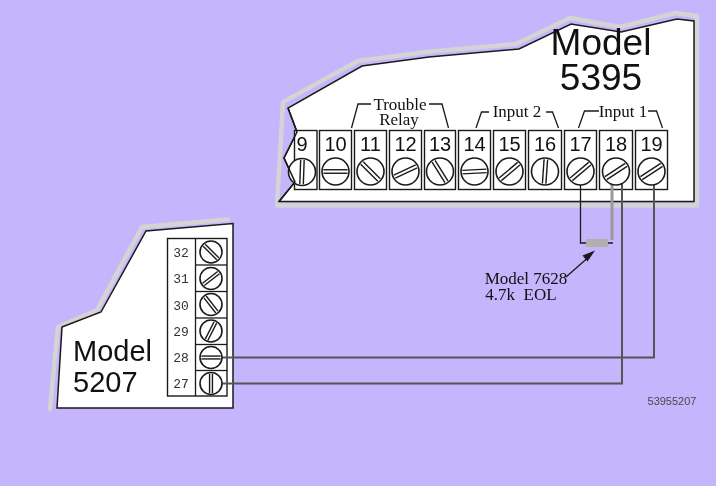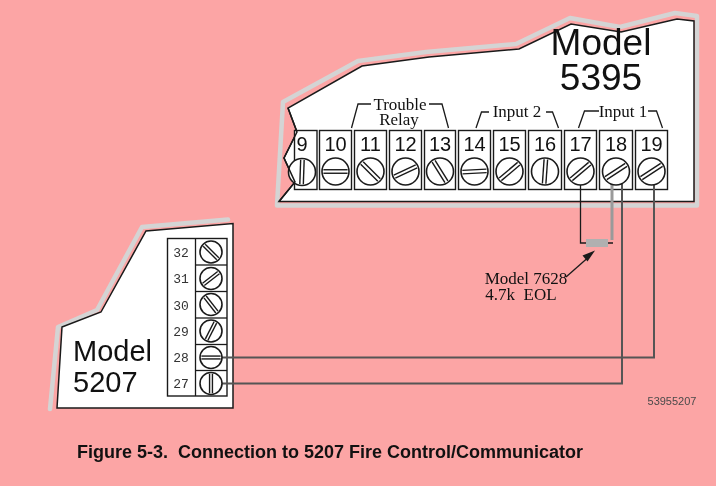--- a/index.html
+++ b/index.html
@@ -1,16 +1,16 @@
 <!DOCTYPE html>
 <html><head>
 <meta charset="utf-8">
 <style>
   html,body{margin:0;padding:0;background:#fff;}
-  #page{position:relative;width:716px;height:486px;background:#fca5a5;overflow:hidden;
+  #page{position:relative;width:716px;height:486px;background:#c4b5fd;overflow:hidden;
         font-family:"Liberation Sans",sans-serif;}
   svg{position:absolute;left:0;top:0;}
   
   .outline{fill:#ffffff;stroke:#1a1a1a;stroke-width:1.5;}
   .shadow{fill:none;stroke:#d4d4d4;stroke-width:4.5;stroke-linejoin:round;stroke-linecap:round;}
   .cell{fill:#ffffff;stroke:#1a1a1a;stroke-width:1.4;}
   .thin{fill:none;stroke:#1a1a1a;stroke-width:1.3;}
   .wire{fill:none;stroke:#555555;stroke-width:2;}
   .eol-lead{stroke:#9a9a9a;stroke-width:3;}
   .resistor{fill:#b0b0b0;stroke:none;}
@@ -226,14 +226,13 @@
       <polygon class="arrowhead" points="595,250.5 587.5,261.5 582.5,255.5"></polygon>
       <text class="t-serif" x="526" y="284">Model 7628</text>
       <text class="t-serif" x="521" y="300">4.7k  EOL</text>
     </g>
 
     <polyline class="thin" points="288,108 297,132 284,158 295,182 279,201.5" style="stroke-width:1.5"></polyline>
 
     <text class="t-part" x="672" y="405">53955207</text>
   </svg>
 
-  <div id="caption">Figure 5-3.  Connection to 5207 Fire Control/Communicator</div>
 </div>
 
 </body></html>

